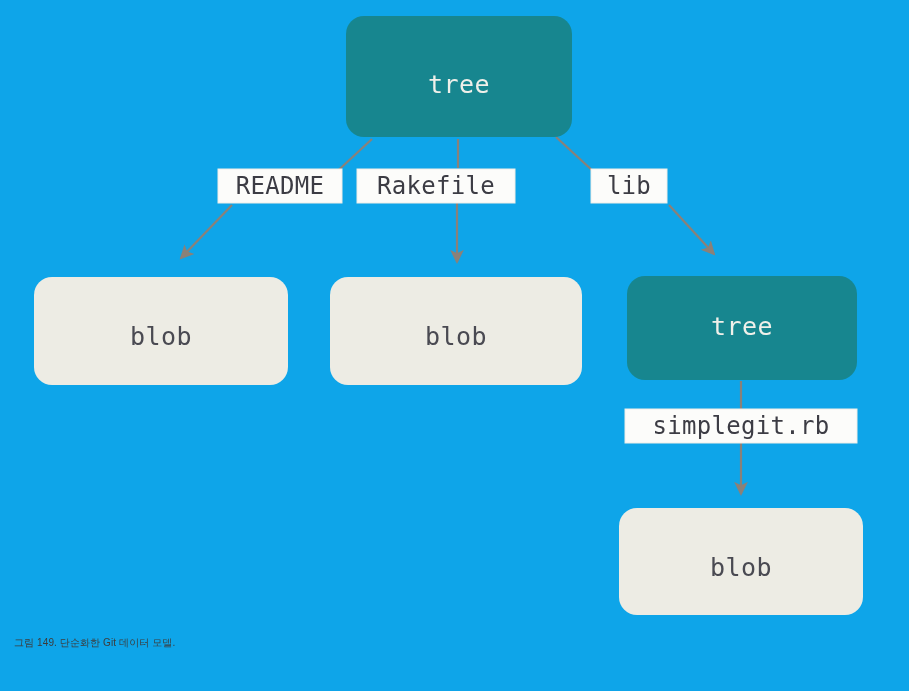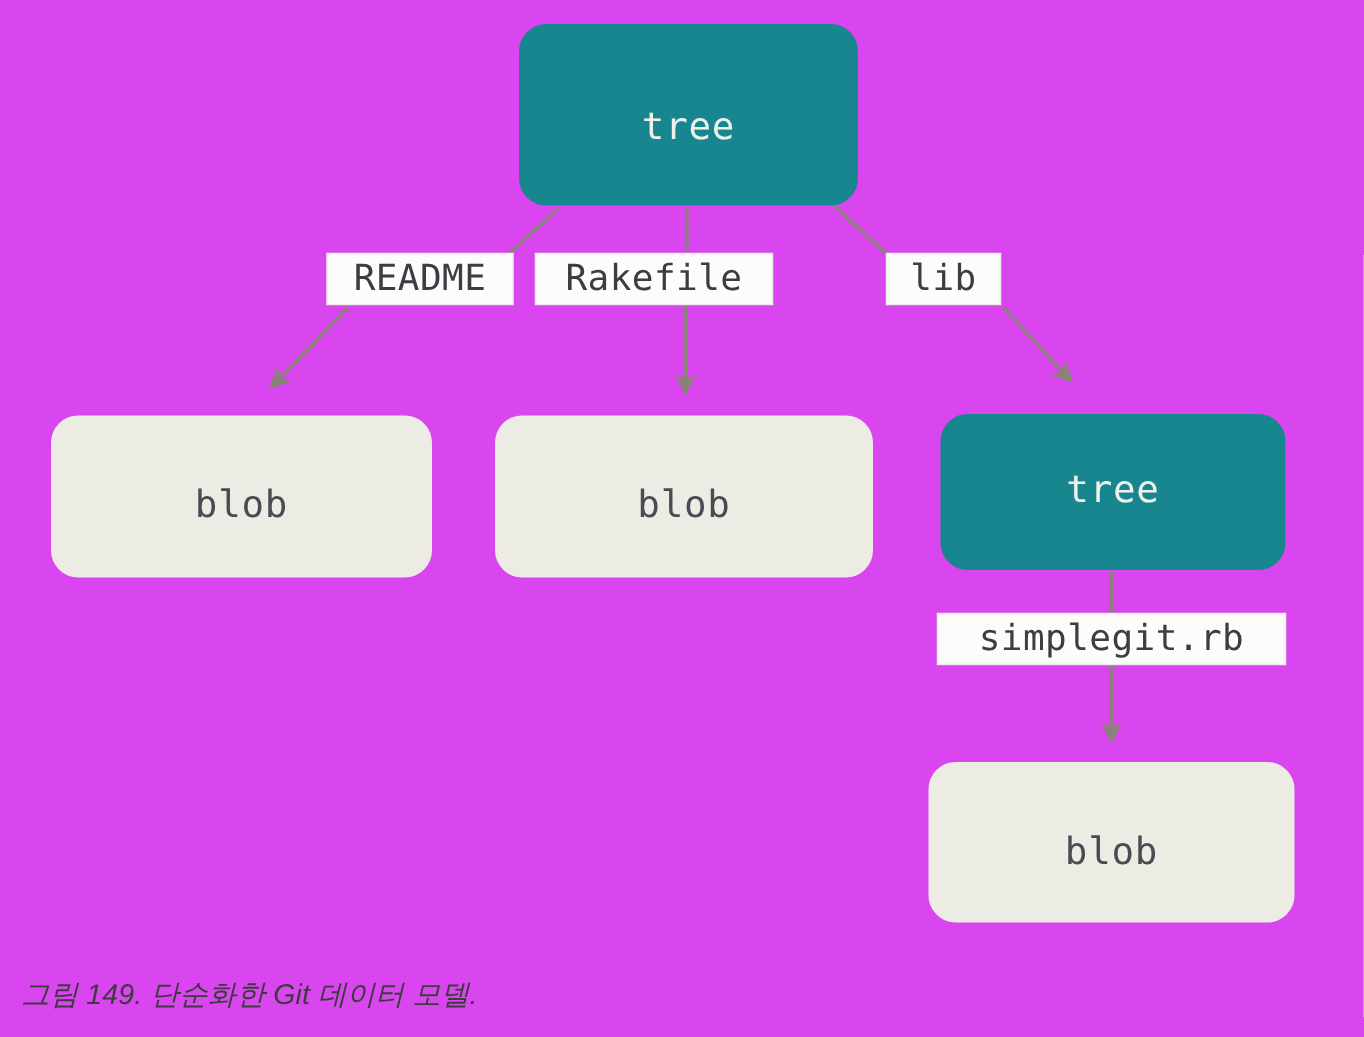--- a/index.html
+++ b/index.html
@@ -11,21 +11,21 @@
     width: 909px;
     height: 691px;
     font-family: "Liberation Sans", sans-serif;
     color: #333333;
     overflow: hidden;
   }
   #figure-root {
     position: relative;
     width: 909px;
     height: 691px;
-    background: #d946ef;
+    background: #0ea5e9;
   }
   #diagram-svg {
     position: absolute;
     left: 0;
     top: 0;
     width: 909px;
     height: 640px;
     display: block;
   }
   .node-label {
@@ -42,24 +42,23 @@
     letter-spacing: 0.3px;
   }
   .edge-line {
     stroke: #8a8179;
     stroke-width: 2.2px;
     fill: none;
   }
   .figure-caption {
     position: absolute;
     left: 14px;
-    top: 650px;
+    top: 636px;
     font-family: "Liberation Sans", sans-serif;
-    font-style: italic;
-    font-size: 19px;
+    font-size: 10px;
     color: #3c3c3c;
     letter-spacing: 0.1px;
     white-space: nowrap;
   }
 </style>
 </head>
 <body>
 
 <div id="figure-root">
 

